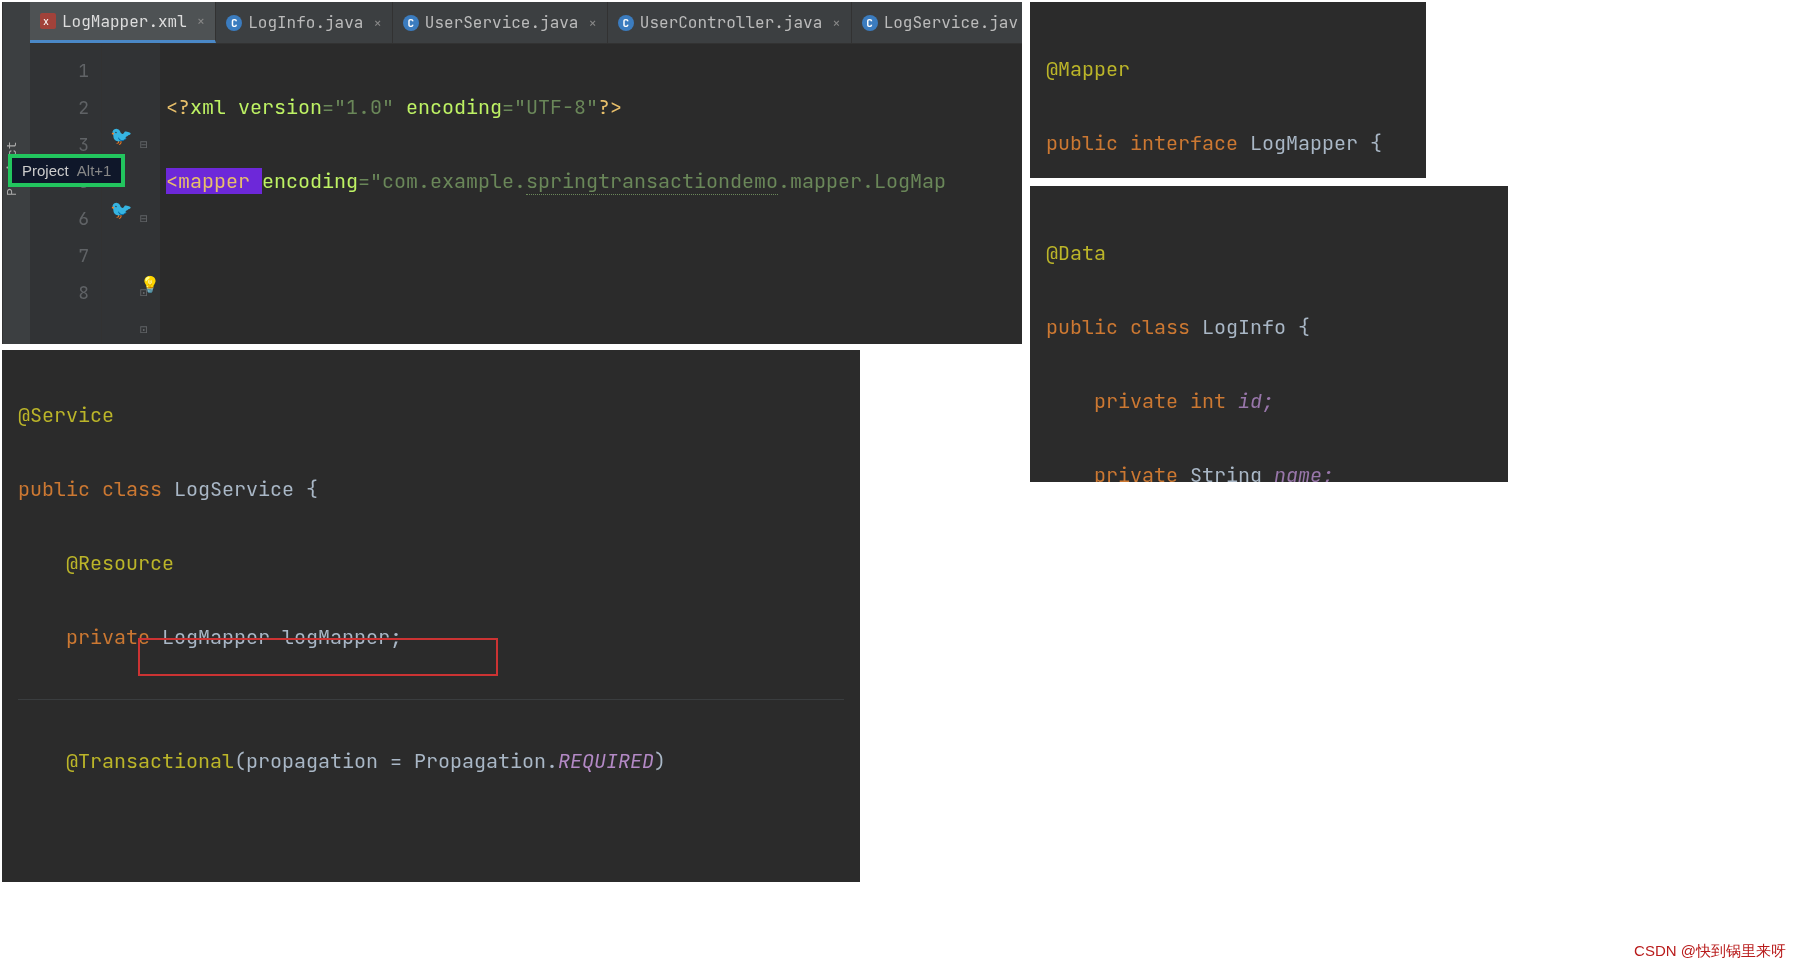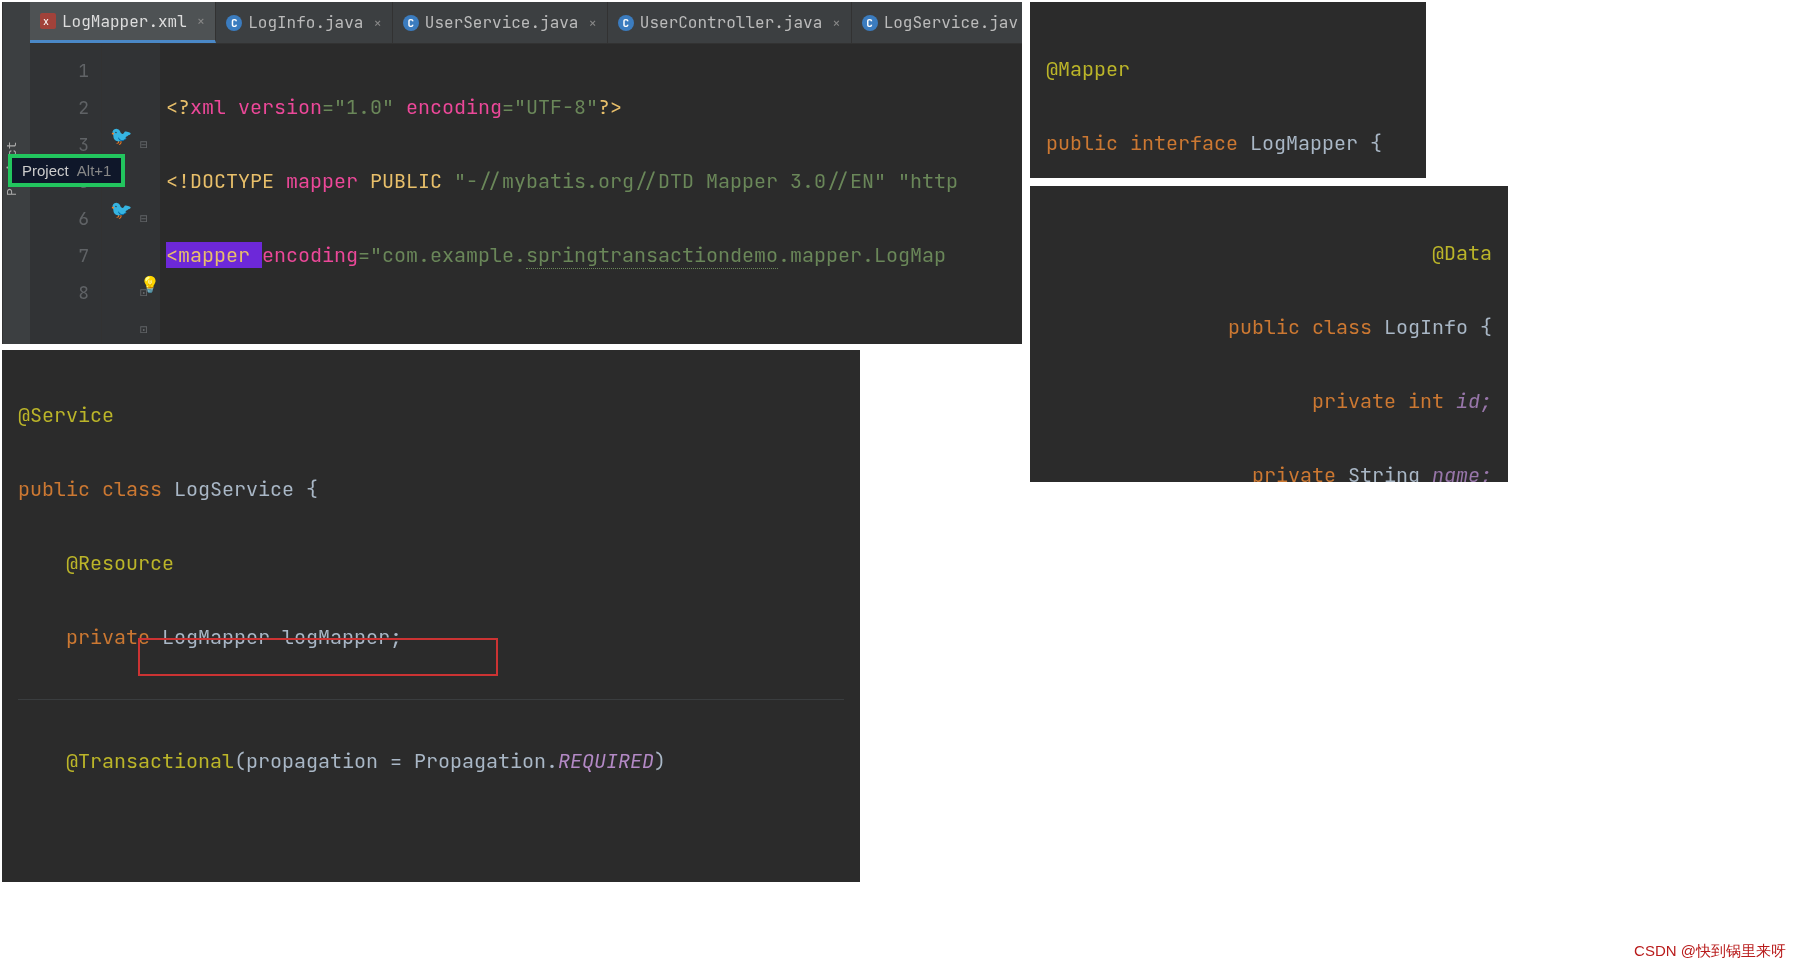--- a/index.html
+++ b/index.html
@@ -58,21 +58,21 @@
 .icon-gutter {
   width:38px; background:#313335; position:relative;
 }
 .icon-gutter .bird { position:absolute; font-size:18px; left:8px; }
 .fold-gutter{width:20px;background:#313335;color:#606366;font-size:13px;line-height:37px;padding-top:8px;}
 .code { padding:8px 0 0 6px; font-size:20px; line-height:37px; white-space:pre; }
 
 .kw { color:#cc7832; }
 .str { color:#6a8759; }
 .tag { color:#e8bf6a; }
-.attr { color:#ec4899; }
+.attr { color:#bef264; }
 .ann { color:#bbb529; }
 .doctype { color:#e8bf6a; }
 .italic{font-style:italic;color:#9876aa;}
 .ital2{font-style:italic;color:#b389c5;}
 .und{border-bottom:1px dotted #6a8759;}
 .hl-tag{background:#6d28d9;}
 .lightbulb{position:absolute;left:110px;color:#ffcf4b;font-size:16px;}
 .red-box{border:2px solid #c33;position:absolute;}
 .tooltip{
   position:absolute;background:#0f172a;color:#ccc;
@@ -143,21 +143,20 @@
         <div>&nbsp;</div>
       <div>⊟</div>
       <div>&nbsp;</div>
       <div>⊟</div>
       <div>&nbsp;</div>
       <div>⊡</div>
       <div>⊡</div>
     </div>
     <div class="code">
 <div><span class="tag">&lt;?</span><span class="attr">xml version</span><span class="str">=</span><span class="str">"1.0"</span><span class="attr"> encoding</span><span class="str">=</span><span class="str">"UTF-8"</span><span class="tag">?&gt;</span></div>
-<div><span class="doctype">&lt;!DOCTYPE </span><span class="attr">mapper </span><span class="doctype">PUBLIC </span><span class="str">"-//mybatis.org//DTD Mapper 3.0//EN" "http</span></div>
 <div><span class="hl-tag"><span class="tag">&lt;</span><span class="tag">mapper </span></span><span class="attr">encoding</span><span class="str">=</span><span class="str">"com.example.</span><span class="str und">springtransactiondemo</span><span class="str">.mapper.LogMap</span></div>
 <div>&nbsp;</div>
 
 
 
 
     </div>
     <span class="lightbulb" style="top:230px;">💡</span>
   </div>
   <div class="tooltip" style="left:6px;top:152px;">
@@ -169,21 +168,21 @@
 <div class="panel" style="left:1030px;top:2px;width:396px;height:176px;padding:12px 16px;font-size:22px;line-height:40px;">
   <div class="code" style="padding:0;">
 <div><span class="ann">@Mapper</span></div>
 <div><span class="kw">public interface </span><span>LogMapper {</span></div>
 
 
   </div>
 </div>
 
 <div class="panel" style="left:1030px;top:186px;width:478px;height:296px;padding:12px 16px;font-size:22px;line-height:40px;">
-  <div class="code" style="padding:0;text-align:right;">
+  <div class="code" style="padding:0;">
 <div><span class="ann">@Data</span></div>
 <div><span class="kw">public class </span><span>LogInfo {</span></div>
 <div><span>    </span><span class="kw">private int </span><span class="italic">id;</span></div>
 <div><span>    </span><span class="kw">private </span><span>String </span><span class="italic">name;</span></div>
 
 
 
   </div>
 </div>
 

